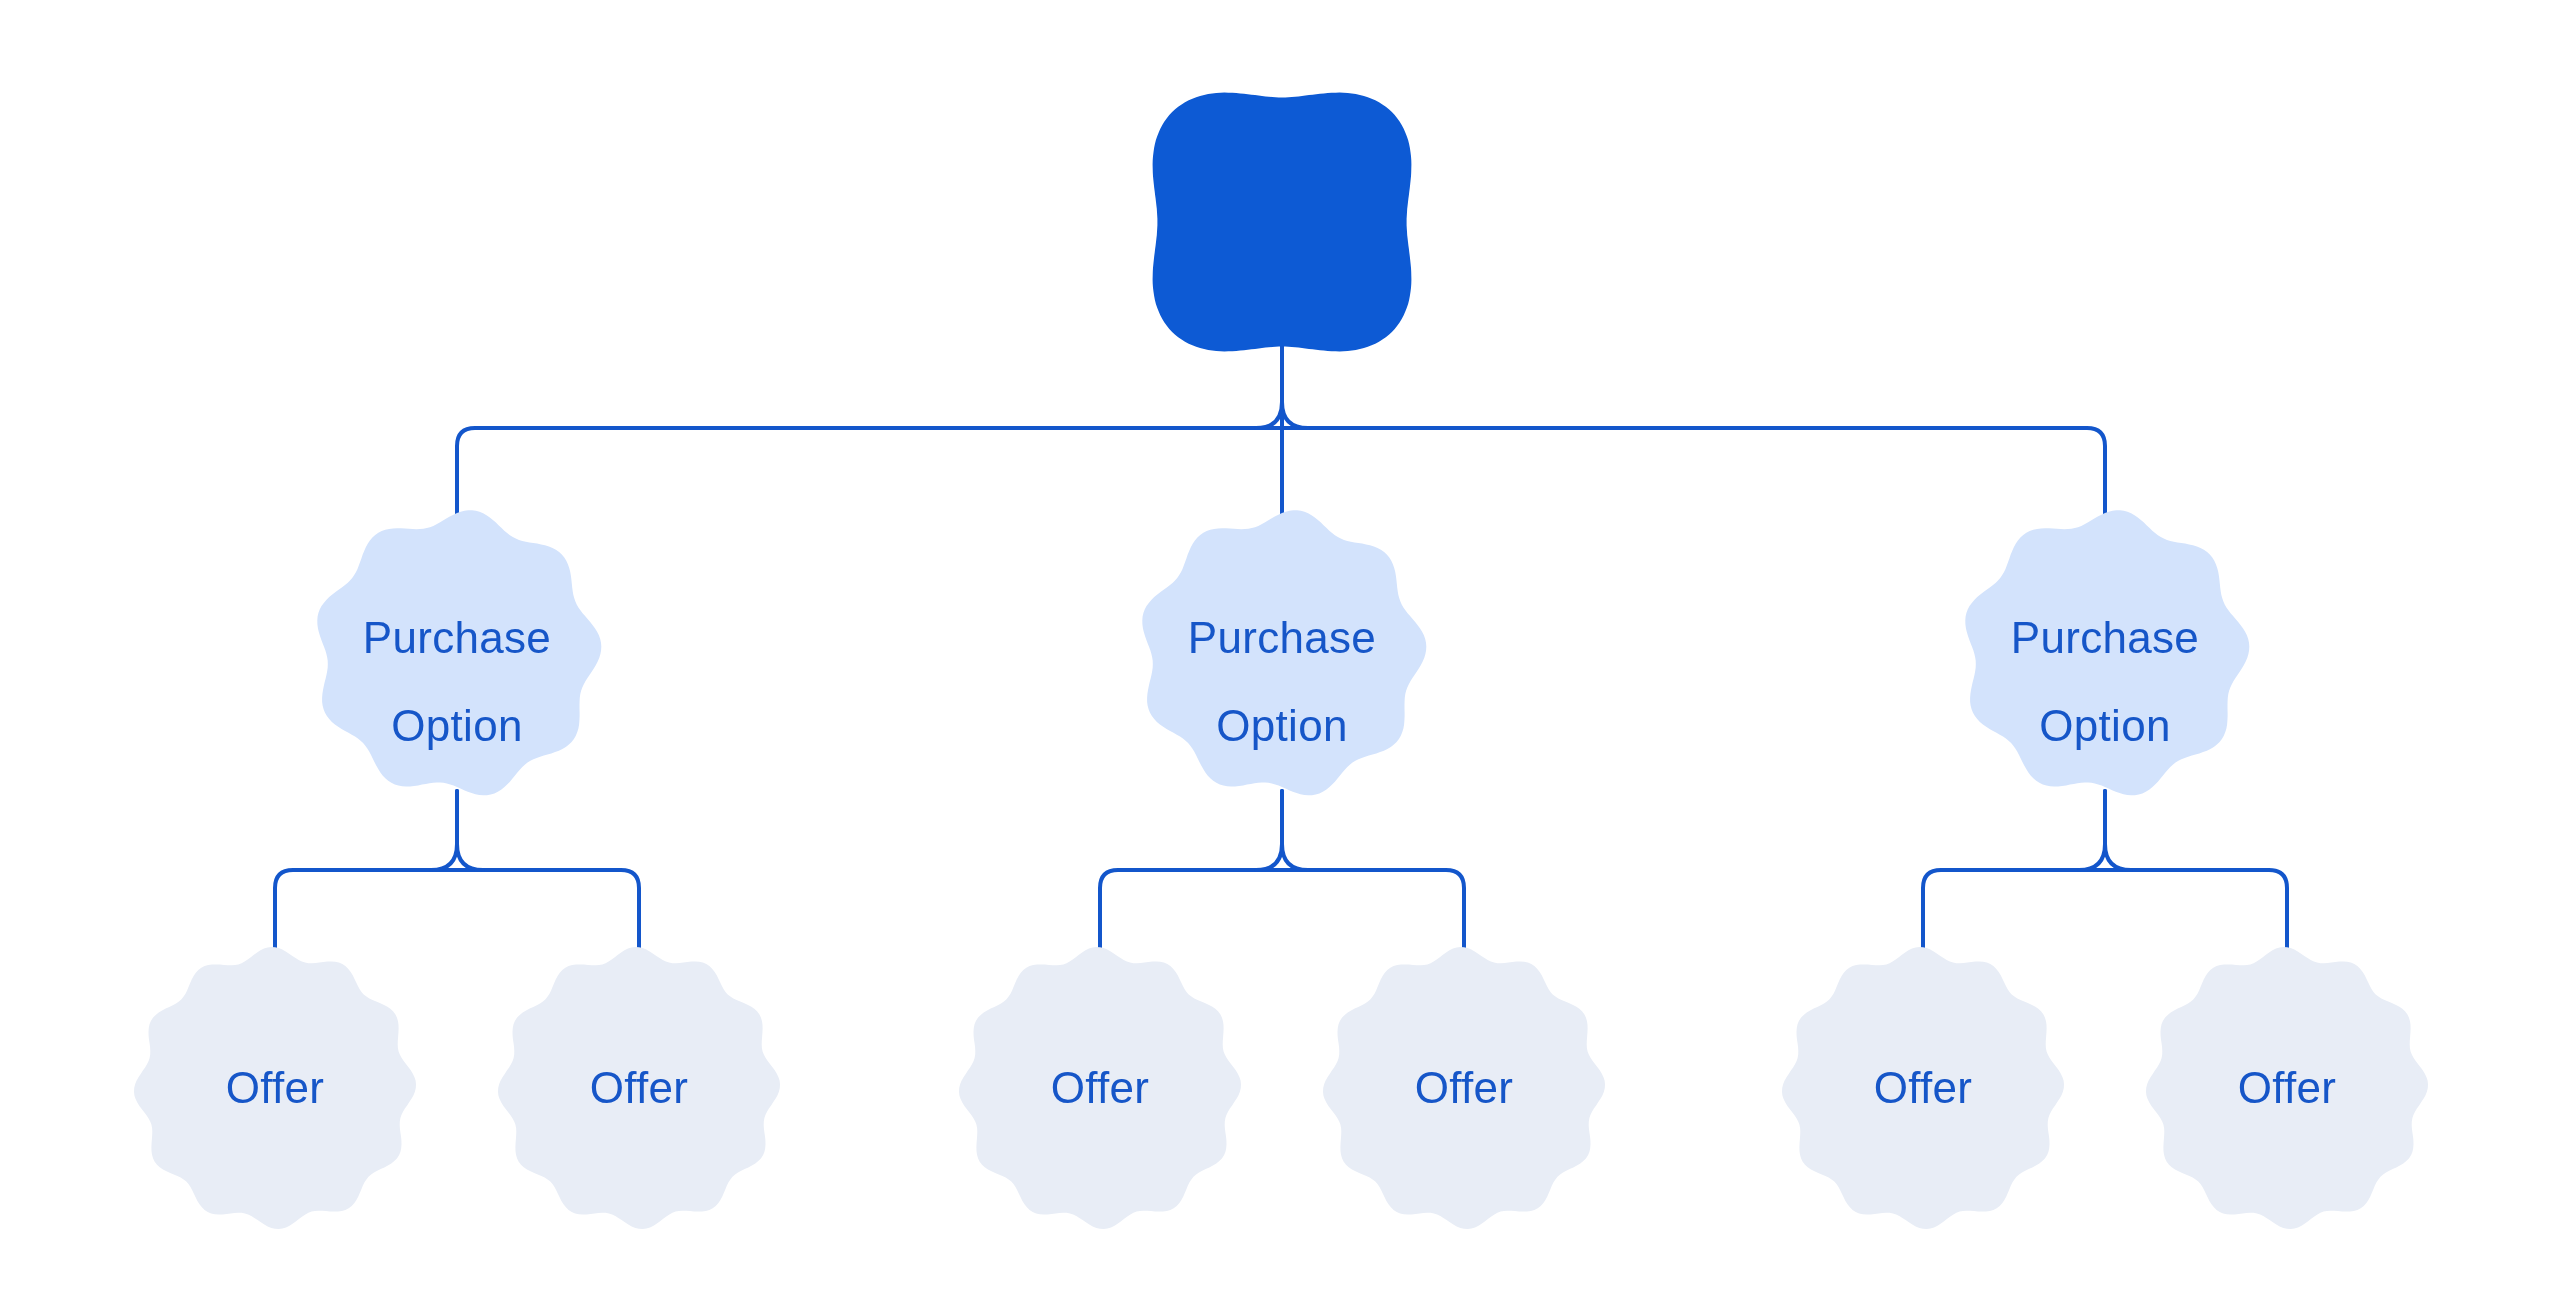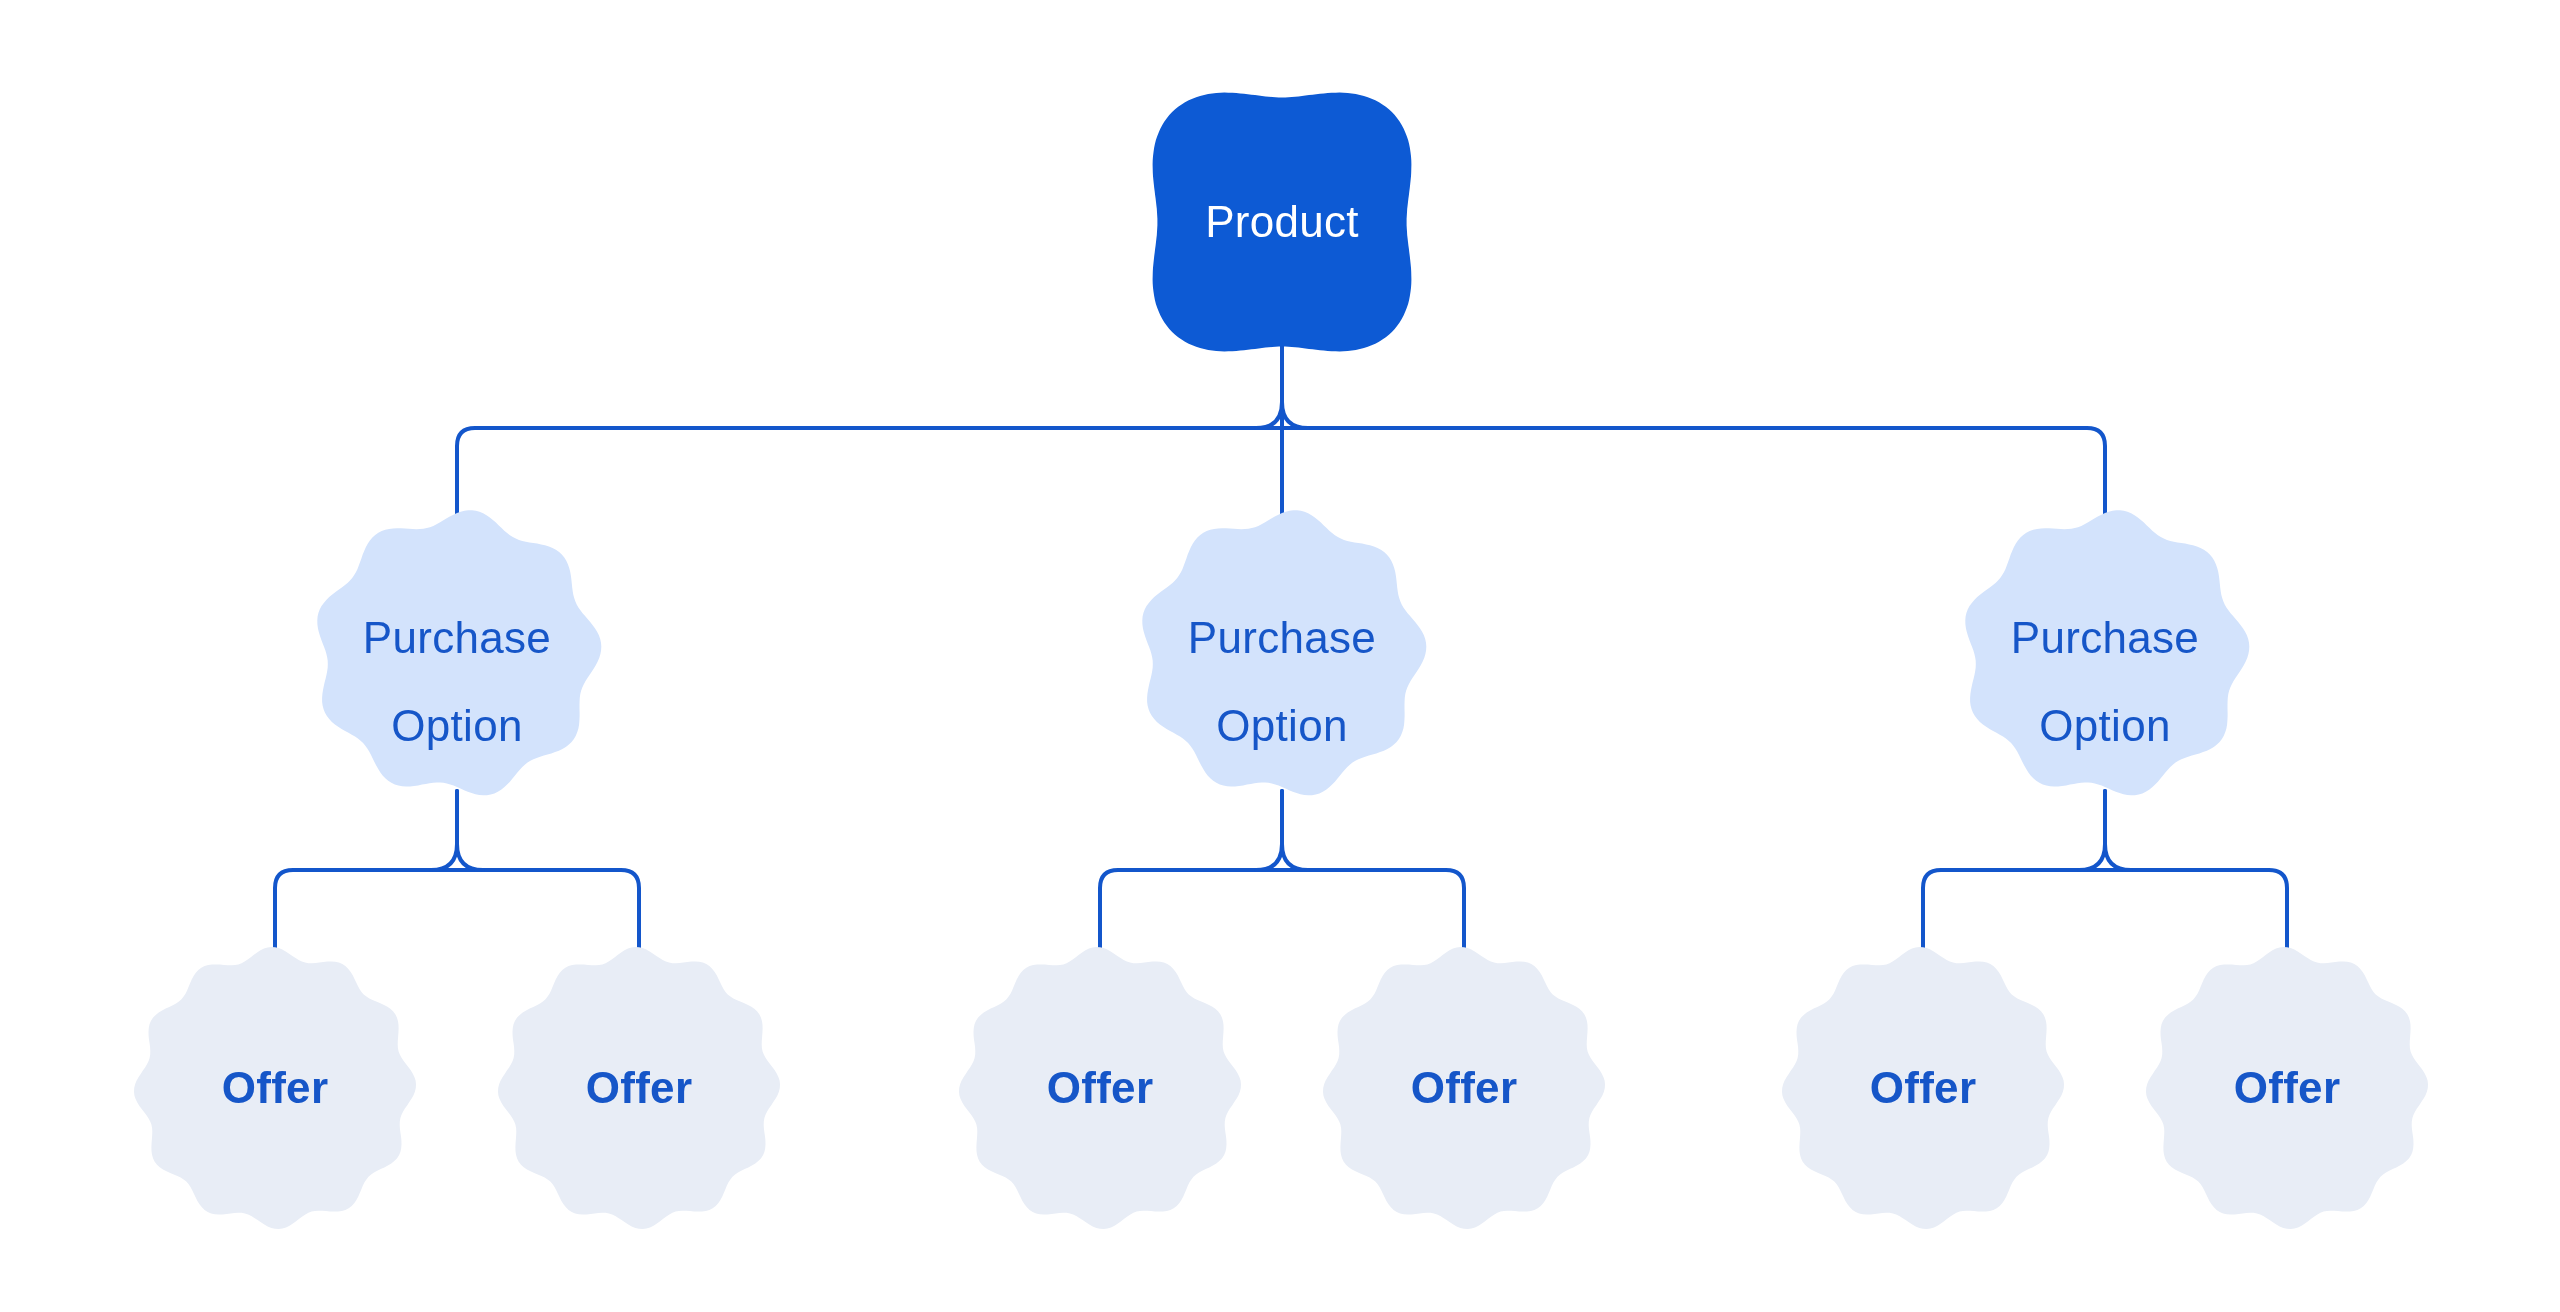--- a/index.html
+++ b/index.html
@@ -32,21 +32,20 @@
   .node-label.root-label {
     color: #ffffff;
     width: 320px;
   }
   .node-label.option-label {
     width: 240px;
     line-height: 88px;
   }
   .node-label.offer-label {
     width: 320px;
-    font-weight: bold;
   }
 </style>
 </head>
 <body>
 
 <div id="canvas" style="background: rgb(255, 255, 255);">
 
   <svg id="diagram-svg" width="2560" height="1312" viewBox="0 0 2560 1312">
       <path d="M 457 520 L 457 446 Q 457 428 475 428 L 2087 428 Q 2105 428 2105 446 L 2105 520" fill="none" stroke="#1356CB" stroke-width="4" stroke-linecap="round" stroke-linejoin="round"></path>
       <path d="M 1282 346 L 1282 402 Q 1282 428 1256 428" fill="none" stroke="#1356CB" stroke-width="4" stroke-linecap="round" stroke-linejoin="round"></path>
@@ -66,21 +65,20 @@
       <path d="M1425.4 654.0 L1424.3 657.7 L1422.7 661.4 L1420.9 664.9 L1418.8 668.4 L1416.7 671.7 L1414.5 675.0 L1412.3 678.2 L1410.4 681.3 L1408.7 684.4 L1407.3 687.6 L1406.1 690.8 L1405.3 694.1 L1404.8 697.5 L1404.6 701.0 L1404.5 704.7 L1404.5 708.6 L1404.6 712.5 L1404.6 716.5 L1404.4 720.5 L1404.1 724.5 L1403.4 728.4 L1402.3 732.1 L1400.8 735.7 L1398.9 738.9 L1396.6 741.9 L1393.9 744.6 L1390.8 746.9 L1387.4 748.9 L1383.9 750.7 L1380.1 752.1 L1376.3 753.4 L1372.5 754.5 L1368.8 755.6 L1365.1 756.7 L1361.7 757.9 L1358.4 759.2 L1355.4 760.8 L1352.5 762.6 L1349.8 764.7 L1347.3 767.1 L1344.8 769.7 L1342.4 772.6 L1340.0 775.6 L1337.5 778.6 L1334.9 781.7 L1332.1 784.6 L1329.2 787.3 L1326.1 789.7 L1322.8 791.8 L1319.4 793.4 L1315.7 794.5 L1312.0 795.2 L1308.2 795.3 L1304.3 795.0 L1300.5 794.2 L1296.6 793.1 L1292.8 791.8 L1289.1 790.2 L1285.5 788.6 L1282.0 787.1 L1278.6 785.6 L1275.2 784.4 L1271.8 783.4 L1268.5 782.8 L1265.1 782.4 L1261.7 782.4 L1258.1 782.7 L1254.5 783.2 L1250.8 783.9 L1247.0 784.6 L1243.1 785.4 L1239.1 786.0 L1235.1 786.4 L1231.1 786.5 L1227.2 786.2 L1223.4 785.5 L1219.8 784.4 L1216.4 782.8 L1213.2 780.7 L1210.3 778.2 L1207.6 775.4 L1205.2 772.2 L1203.1 768.8 L1201.1 765.3 L1199.3 761.8 L1197.6 758.2 L1195.9 754.8 L1194.2 751.6 L1192.3 748.5 L1190.3 745.7 L1188.1 743.1 L1185.6 740.8 L1182.9 738.6 L1180.0 736.6 L1176.8 734.7 L1173.5 732.8 L1170.1 730.9 L1166.6 728.9 L1163.2 726.8 L1159.9 724.5 L1156.9 721.9 L1154.2 719.1 L1151.9 716.1 L1150.0 712.8 L1148.6 709.3 L1147.6 705.6 L1147.1 701.8 L1147.1 697.8 L1147.4 693.9 L1148.0 689.9 L1148.8 686.0 L1149.7 682.1 L1150.7 678.3 L1151.5 674.7 L1152.2 671.1 L1152.7 667.6 L1152.8 664.2 L1152.7 660.8 L1152.2 657.4 L1151.4 654.0 L1150.4 650.6 L1149.1 647.0 L1147.7 643.4 L1146.3 639.7 L1145.0 636.0 L1143.8 632.1 L1142.9 628.2 L1142.4 624.3 L1142.3 620.5 L1142.6 616.6 L1143.4 612.9 L1144.7 609.4 L1146.5 606.0 L1148.8 602.9 L1151.3 599.9 L1154.2 597.1 L1157.3 594.5 L1160.5 592.1 L1163.6 589.7 L1166.8 587.5 L1169.7 585.2 L1172.5 582.9 L1175.0 580.5 L1177.2 577.9 L1179.2 575.1 L1180.9 572.2 L1182.5 569.0 L1183.8 565.6 L1185.1 562.0 L1186.4 558.4 L1187.7 554.6 L1189.2 550.9 L1190.8 547.2 L1192.7 543.7 L1194.9 540.5 L1197.4 537.5 L1200.2 535.0 L1203.3 532.8 L1206.7 531.1 L1210.3 529.8 L1214.1 528.9 L1218.0 528.4 L1222.0 528.2 L1226.0 528.3 L1230.0 528.5 L1233.9 528.8 L1237.7 529.0 L1241.4 529.2 L1245.0 529.1 L1248.4 528.7 L1251.8 528.1 L1255.0 527.2 L1258.3 525.9 L1261.5 524.3 L1264.7 522.6 L1268.0 520.6 L1271.3 518.6 L1274.8 516.6 L1278.4 514.7 L1282.0 513.1 L1285.7 511.7 L1289.5 510.8 L1293.3 510.3 L1297.1 510.3 L1300.9 510.8 L1304.5 511.8 L1308.1 513.3 L1311.5 515.2 L1314.8 517.5 L1317.9 520.0 L1320.9 522.6 L1323.8 525.4 L1326.6 528.1 L1329.3 530.7 L1332.1 533.1 L1334.9 535.2 L1337.8 537.1 L1340.8 538.6 L1344.0 539.9 L1347.3 540.9 L1350.8 541.7 L1354.5 542.4 L1358.3 543.0 L1362.2 543.6 L1366.1 544.4 L1370.0 545.3 L1373.9 546.5 L1377.5 547.9 L1380.9 549.8 L1384.1 551.9 L1386.8 554.5 L1389.3 557.4 L1391.3 560.7 L1392.9 564.2 L1394.2 567.9 L1395.2 571.8 L1395.9 575.7 L1396.4 579.7 L1396.8 583.6 L1397.2 587.5 L1397.7 591.2 L1398.3 594.7 L1399.2 598.1 L1400.3 601.3 L1401.7 604.4 L1403.4 607.4 L1405.4 610.3 L1407.6 613.2 L1410.1 616.1 L1412.6 619.0 L1415.2 622.0 L1417.7 625.2 L1420.1 628.4 L1422.1 631.8 L1423.9 635.3 L1425.2 639.0 L1426.0 642.7 L1426.3 646.4 L1426.1 650.2 L1425.4 654.0 Z" fill="#D3E3FC"></path>
       <path d="M2248.4 654.0 L2247.3 657.7 L2245.7 661.4 L2243.9 664.9 L2241.8 668.4 L2239.7 671.7 L2237.5 675.0 L2235.3 678.2 L2233.4 681.3 L2231.7 684.4 L2230.3 687.6 L2229.1 690.8 L2228.3 694.1 L2227.8 697.5 L2227.6 701.0 L2227.5 704.7 L2227.5 708.6 L2227.6 712.5 L2227.6 716.5 L2227.4 720.5 L2227.1 724.5 L2226.4 728.4 L2225.3 732.1 L2223.8 735.7 L2221.9 738.9 L2219.6 741.9 L2216.9 744.6 L2213.8 746.9 L2210.4 748.9 L2206.9 750.7 L2203.1 752.1 L2199.3 753.4 L2195.5 754.5 L2191.8 755.6 L2188.1 756.7 L2184.7 757.9 L2181.4 759.2 L2178.4 760.8 L2175.5 762.6 L2172.8 764.7 L2170.3 767.1 L2167.8 769.7 L2165.4 772.6 L2163.0 775.6 L2160.5 778.6 L2157.9 781.7 L2155.1 784.6 L2152.2 787.3 L2149.1 789.7 L2145.8 791.8 L2142.4 793.4 L2138.7 794.5 L2135.0 795.2 L2131.2 795.3 L2127.3 795.0 L2123.5 794.2 L2119.6 793.1 L2115.8 791.8 L2112.1 790.2 L2108.5 788.6 L2105.0 787.1 L2101.6 785.6 L2098.2 784.4 L2094.8 783.4 L2091.5 782.8 L2088.1 782.4 L2084.7 782.4 L2081.1 782.7 L2077.5 783.2 L2073.8 783.9 L2070.0 784.6 L2066.1 785.4 L2062.1 786.0 L2058.1 786.4 L2054.1 786.5 L2050.2 786.2 L2046.4 785.5 L2042.8 784.4 L2039.4 782.8 L2036.2 780.7 L2033.3 778.2 L2030.6 775.4 L2028.2 772.2 L2026.1 768.8 L2024.1 765.3 L2022.3 761.8 L2020.6 758.2 L2018.9 754.8 L2017.2 751.6 L2015.3 748.5 L2013.3 745.7 L2011.1 743.1 L2008.6 740.8 L2005.9 738.6 L2003.0 736.6 L1999.8 734.7 L1996.5 732.8 L1993.1 730.9 L1989.6 728.9 L1986.2 726.8 L1982.9 724.5 L1979.9 721.9 L1977.2 719.1 L1974.9 716.1 L1973.0 712.8 L1971.6 709.3 L1970.6 705.6 L1970.1 701.8 L1970.1 697.8 L1970.4 693.9 L1971.0 689.9 L1971.8 686.0 L1972.7 682.1 L1973.7 678.3 L1974.5 674.7 L1975.2 671.1 L1975.7 667.6 L1975.8 664.2 L1975.7 660.8 L1975.2 657.4 L1974.4 654.0 L1973.4 650.6 L1972.1 647.0 L1970.7 643.4 L1969.3 639.7 L1968.0 636.0 L1966.8 632.1 L1965.9 628.2 L1965.4 624.3 L1965.3 620.5 L1965.6 616.6 L1966.4 612.9 L1967.7 609.4 L1969.5 606.0 L1971.8 602.9 L1974.3 599.9 L1977.2 597.1 L1980.3 594.5 L1983.5 592.1 L1986.6 589.7 L1989.8 587.5 L1992.7 585.2 L1995.5 582.9 L1998.0 580.5 L2000.2 577.9 L2002.2 575.1 L2003.9 572.2 L2005.5 569.0 L2006.8 565.6 L2008.1 562.0 L2009.4 558.4 L2010.7 554.6 L2012.2 550.9 L2013.8 547.2 L2015.7 543.7 L2017.9 540.5 L2020.4 537.5 L2023.2 535.0 L2026.3 532.8 L2029.7 531.1 L2033.3 529.8 L2037.1 528.9 L2041.0 528.4 L2045.0 528.2 L2049.0 528.3 L2053.0 528.5 L2056.9 528.8 L2060.7 529.0 L2064.4 529.2 L2068.0 529.1 L2071.4 528.7 L2074.8 528.1 L2078.0 527.2 L2081.3 525.9 L2084.5 524.3 L2087.7 522.6 L2091.0 520.6 L2094.3 518.6 L2097.8 516.6 L2101.4 514.7 L2105.0 513.1 L2108.7 511.7 L2112.5 510.8 L2116.3 510.3 L2120.1 510.3 L2123.9 510.8 L2127.5 511.8 L2131.1 513.3 L2134.5 515.2 L2137.8 517.5 L2140.9 520.0 L2143.9 522.6 L2146.8 525.4 L2149.6 528.1 L2152.3 530.7 L2155.1 533.1 L2157.9 535.2 L2160.8 537.1 L2163.8 538.6 L2167.0 539.9 L2170.3 540.9 L2173.8 541.7 L2177.5 542.4 L2181.3 543.0 L2185.2 543.6 L2189.1 544.4 L2193.0 545.3 L2196.9 546.5 L2200.5 547.9 L2203.9 549.8 L2207.1 551.9 L2209.8 554.5 L2212.3 557.4 L2214.3 560.7 L2215.9 564.2 L2217.2 567.9 L2218.2 571.8 L2218.9 575.7 L2219.4 579.7 L2219.8 583.6 L2220.2 587.5 L2220.7 591.2 L2221.3 594.7 L2222.2 598.1 L2223.3 601.3 L2224.7 604.4 L2226.4 607.4 L2228.4 610.3 L2230.6 613.2 L2233.1 616.1 L2235.6 619.0 L2238.2 622.0 L2240.7 625.2 L2243.1 628.4 L2245.1 631.8 L2246.9 635.3 L2248.2 639.0 L2249.0 642.7 L2249.3 646.4 L2249.1 650.2 L2248.4 654.0 Z" fill="#D3E3FC"></path>
       <path d="M415.8 1088.0 L414.9 1091.7 L413.5 1095.3 L411.5 1098.7 L409.3 1102.1 L407.1 1105.4 L404.9 1108.6 L403.0 1111.7 L401.4 1114.9 L400.4 1118.1 L399.8 1121.4 L399.7 1124.9 L399.9 1128.6 L400.4 1132.4 L401.0 1136.3 L401.4 1140.3 L401.5 1144.3 L401.2 1148.2 L400.4 1151.9 L399.0 1155.3 L396.9 1158.4 L394.3 1161.1 L391.3 1163.5 L387.9 1165.6 L384.3 1167.4 L380.7 1169.1 L377.2 1170.8 L374.0 1172.5 L371.1 1174.5 L368.5 1176.7 L366.4 1179.4 L364.5 1182.3 L362.9 1185.6 L361.4 1189.2 L359.9 1192.8 L358.3 1196.5 L356.4 1200.0 L354.2 1203.3 L351.7 1206.0 L348.7 1208.3 L345.4 1209.9 L341.8 1211.0 L337.9 1211.5 L334.0 1211.6 L329.9 1211.4 L326.0 1211.1 L322.1 1210.8 L318.4 1210.7 L314.9 1210.9 L311.6 1211.6 L308.4 1212.8 L305.4 1214.4 L302.3 1216.5 L299.2 1218.8 L296.1 1221.3 L292.9 1223.6 L289.5 1225.7 L286.0 1227.4 L282.4 1228.6 L278.7 1229.0 L275.0 1228.8 L271.3 1227.9 L267.7 1226.5 L264.3 1224.5 L260.9 1222.3 L257.6 1220.1 L254.4 1217.9 L251.3 1216.0 L248.1 1214.4 L244.9 1213.4 L241.6 1212.8 L238.1 1212.7 L234.4 1212.9 L230.6 1213.4 L226.7 1214.0 L222.7 1214.4 L218.7 1214.5 L214.8 1214.2 L211.1 1213.4 L207.7 1212.0 L204.6 1209.9 L201.9 1207.3 L199.5 1204.3 L197.4 1200.9 L195.6 1197.3 L193.9 1193.7 L192.2 1190.2 L190.5 1187.0 L188.5 1184.1 L186.3 1181.5 L183.6 1179.4 L180.7 1177.5 L177.4 1175.9 L173.8 1174.4 L170.2 1172.9 L166.5 1171.3 L163.0 1169.4 L159.7 1167.2 L157.0 1164.7 L154.7 1161.7 L153.1 1158.4 L152.0 1154.8 L151.5 1150.9 L151.4 1147.0 L151.6 1142.9 L151.9 1139.0 L152.2 1135.1 L152.3 1131.4 L152.1 1127.9 L151.4 1124.6 L150.2 1121.4 L148.6 1118.4 L146.5 1115.3 L144.2 1112.2 L141.7 1109.1 L139.4 1105.9 L137.3 1102.5 L135.6 1099.0 L134.4 1095.4 L134.0 1091.7 L134.2 1088.0 L135.1 1084.3 L136.5 1080.7 L138.5 1077.3 L140.7 1073.9 L142.9 1070.6 L145.1 1067.4 L147.0 1064.3 L148.6 1061.1 L149.6 1057.9 L150.2 1054.6 L150.3 1051.1 L150.1 1047.4 L149.6 1043.6 L149.0 1039.7 L148.6 1035.7 L148.5 1031.7 L148.8 1027.8 L149.6 1024.1 L151.0 1020.7 L153.1 1017.6 L155.7 1014.9 L158.7 1012.5 L162.1 1010.4 L165.7 1008.6 L169.3 1006.9 L172.8 1005.2 L176.0 1003.5 L178.9 1001.5 L181.5 999.3 L183.6 996.6 L185.5 993.7 L187.1 990.4 L188.6 986.8 L190.1 983.2 L191.7 979.5 L193.6 976.0 L195.8 972.7 L198.3 970.0 L201.3 967.7 L204.6 966.1 L208.2 965.0 L212.1 964.5 L216.0 964.4 L220.1 964.6 L224.0 964.9 L227.9 965.2 L231.6 965.3 L235.1 965.1 L238.4 964.4 L241.6 963.2 L244.6 961.6 L247.7 959.5 L250.8 957.2 L253.9 954.7 L257.1 952.4 L260.5 950.3 L264.0 948.6 L267.6 947.4 L271.3 947.0 L275.0 947.2 L278.7 948.1 L282.3 949.5 L285.7 951.5 L289.1 953.7 L292.4 955.9 L295.6 958.1 L298.7 960.0 L301.9 961.6 L305.1 962.6 L308.4 963.2 L311.9 963.3 L315.6 963.1 L319.4 962.6 L323.3 962.0 L327.3 961.6 L331.3 961.5 L335.2 961.8 L338.9 962.6 L342.3 964.0 L345.4 966.1 L348.1 968.7 L350.5 971.7 L352.6 975.1 L354.4 978.7 L356.1 982.3 L357.8 985.8 L359.5 989.0 L361.5 991.9 L363.7 994.5 L366.4 996.6 L369.3 998.5 L372.6 1000.1 L376.2 1001.6 L379.8 1003.1 L383.5 1004.7 L387.0 1006.6 L390.3 1008.8 L393.0 1011.3 L395.3 1014.3 L396.9 1017.6 L398.0 1021.2 L398.5 1025.1 L398.6 1029.0 L398.4 1033.1 L398.1 1037.0 L397.8 1040.9 L397.7 1044.6 L397.9 1048.1 L398.6 1051.4 L399.8 1054.6 L401.4 1057.6 L403.5 1060.7 L405.8 1063.8 L408.3 1066.9 L410.6 1070.1 L412.7 1073.5 L414.4 1077.0 L415.6 1080.6 L416.0 1084.3 L415.8 1088.0 Z" fill="#E8EDF6"></path>
       <path d="M779.8 1088.0 L778.9 1091.7 L777.5 1095.3 L775.5 1098.7 L773.3 1102.1 L771.1 1105.4 L768.9 1108.6 L767.0 1111.7 L765.4 1114.9 L764.4 1118.1 L763.8 1121.4 L763.7 1124.9 L763.9 1128.6 L764.4 1132.4 L765.0 1136.3 L765.4 1140.3 L765.5 1144.3 L765.2 1148.2 L764.4 1151.9 L763.0 1155.3 L760.9 1158.4 L758.3 1161.1 L755.3 1163.5 L751.9 1165.6 L748.3 1167.4 L744.7 1169.1 L741.2 1170.8 L738.0 1172.5 L735.1 1174.5 L732.5 1176.7 L730.4 1179.4 L728.5 1182.3 L726.9 1185.6 L725.4 1189.2 L723.9 1192.8 L722.3 1196.5 L720.4 1200.0 L718.2 1203.3 L715.7 1206.0 L712.7 1208.3 L709.4 1209.9 L705.8 1211.0 L701.9 1211.5 L698.0 1211.6 L693.9 1211.4 L690.0 1211.1 L686.1 1210.8 L682.4 1210.7 L678.9 1210.9 L675.6 1211.6 L672.4 1212.8 L669.4 1214.4 L666.3 1216.5 L663.2 1218.8 L660.1 1221.3 L656.9 1223.6 L653.5 1225.7 L650.0 1227.4 L646.4 1228.6 L642.7 1229.0 L639.0 1228.8 L635.3 1227.9 L631.7 1226.5 L628.3 1224.5 L624.9 1222.3 L621.6 1220.1 L618.4 1217.9 L615.3 1216.0 L612.1 1214.4 L608.9 1213.4 L605.6 1212.8 L602.1 1212.7 L598.4 1212.9 L594.6 1213.4 L590.7 1214.0 L586.7 1214.4 L582.7 1214.5 L578.8 1214.2 L575.1 1213.4 L571.7 1212.0 L568.6 1209.9 L565.9 1207.3 L563.5 1204.3 L561.4 1200.9 L559.6 1197.3 L557.9 1193.7 L556.2 1190.2 L554.5 1187.0 L552.5 1184.1 L550.3 1181.5 L547.6 1179.4 L544.7 1177.5 L541.4 1175.9 L537.8 1174.4 L534.2 1172.9 L530.5 1171.3 L527.0 1169.4 L523.7 1167.2 L521.0 1164.7 L518.7 1161.7 L517.1 1158.4 L516.0 1154.8 L515.5 1150.9 L515.4 1147.0 L515.6 1142.9 L515.9 1139.0 L516.2 1135.1 L516.3 1131.4 L516.1 1127.9 L515.4 1124.6 L514.2 1121.4 L512.6 1118.4 L510.5 1115.3 L508.2 1112.2 L505.7 1109.1 L503.4 1105.9 L501.3 1102.5 L499.6 1099.0 L498.4 1095.4 L498.0 1091.7 L498.2 1088.0 L499.1 1084.3 L500.5 1080.7 L502.5 1077.3 L504.7 1073.9 L506.9 1070.6 L509.1 1067.4 L511.0 1064.3 L512.6 1061.1 L513.6 1057.9 L514.2 1054.6 L514.3 1051.1 L514.1 1047.4 L513.6 1043.6 L513.0 1039.7 L512.6 1035.7 L512.5 1031.7 L512.8 1027.8 L513.6 1024.1 L515.0 1020.7 L517.1 1017.6 L519.7 1014.9 L522.7 1012.5 L526.1 1010.4 L529.7 1008.6 L533.3 1006.9 L536.8 1005.2 L540.0 1003.5 L542.9 1001.5 L545.5 999.3 L547.6 996.6 L549.5 993.7 L551.1 990.4 L552.6 986.8 L554.1 983.2 L555.7 979.5 L557.6 976.0 L559.8 972.7 L562.3 970.0 L565.3 967.7 L568.6 966.1 L572.2 965.0 L576.1 964.5 L580.0 964.4 L584.1 964.6 L588.0 964.9 L591.9 965.2 L595.6 965.3 L599.1 965.1 L602.4 964.4 L605.6 963.2 L608.6 961.6 L611.7 959.5 L614.8 957.2 L617.9 954.7 L621.1 952.4 L624.5 950.3 L628.0 948.6 L631.6 947.4 L635.3 947.0 L639.0 947.2 L642.7 948.1 L646.3 949.5 L649.7 951.5 L653.1 953.7 L656.4 955.9 L659.6 958.1 L662.7 960.0 L665.9 961.6 L669.1 962.6 L672.4 963.2 L675.9 963.3 L679.6 963.1 L683.4 962.6 L687.3 962.0 L691.3 961.6 L695.3 961.5 L699.2 961.8 L702.9 962.6 L706.3 964.0 L709.4 966.1 L712.1 968.7 L714.5 971.7 L716.6 975.1 L718.4 978.7 L720.1 982.3 L721.8 985.8 L723.5 989.0 L725.5 991.9 L727.7 994.5 L730.4 996.6 L733.3 998.5 L736.6 1000.1 L740.2 1001.6 L743.8 1003.1 L747.5 1004.7 L751.0 1006.6 L754.3 1008.8 L757.0 1011.3 L759.3 1014.3 L760.9 1017.6 L762.0 1021.2 L762.5 1025.1 L762.6 1029.0 L762.4 1033.1 L762.1 1037.0 L761.8 1040.9 L761.7 1044.6 L761.9 1048.1 L762.6 1051.4 L763.8 1054.6 L765.4 1057.6 L767.5 1060.7 L769.8 1063.8 L772.3 1066.9 L774.6 1070.1 L776.7 1073.5 L778.4 1077.0 L779.6 1080.6 L780.0 1084.3 L779.8 1088.0 Z" fill="#E8EDF6"></path>
       <path d="M1240.8 1088.0 L1239.9 1091.7 L1238.5 1095.3 L1236.5 1098.7 L1234.3 1102.1 L1232.1 1105.4 L1229.9 1108.6 L1228.0 1111.7 L1226.4 1114.9 L1225.4 1118.1 L1224.8 1121.4 L1224.7 1124.9 L1224.9 1128.6 L1225.4 1132.4 L1226.0 1136.3 L1226.4 1140.3 L1226.5 1144.3 L1226.2 1148.2 L1225.4 1151.9 L1224.0 1155.3 L1221.9 1158.4 L1219.3 1161.1 L1216.3 1163.5 L1212.9 1165.6 L1209.3 1167.4 L1205.7 1169.1 L1202.2 1170.8 L1199.0 1172.5 L1196.1 1174.5 L1193.5 1176.7 L1191.4 1179.4 L1189.5 1182.3 L1187.9 1185.6 L1186.4 1189.2 L1184.9 1192.8 L1183.3 1196.5 L1181.4 1200.0 L1179.2 1203.3 L1176.7 1206.0 L1173.7 1208.3 L1170.4 1209.9 L1166.8 1211.0 L1162.9 1211.5 L1159.0 1211.6 L1154.9 1211.4 L1151.0 1211.1 L1147.1 1210.8 L1143.4 1210.7 L1139.9 1210.9 L1136.6 1211.6 L1133.4 1212.8 L1130.4 1214.4 L1127.3 1216.5 L1124.2 1218.8 L1121.1 1221.3 L1117.9 1223.6 L1114.5 1225.7 L1111.0 1227.4 L1107.4 1228.6 L1103.7 1229.0 L1100.0 1228.8 L1096.3 1227.9 L1092.7 1226.5 L1089.3 1224.5 L1085.9 1222.3 L1082.6 1220.1 L1079.4 1217.9 L1076.3 1216.0 L1073.1 1214.4 L1069.9 1213.4 L1066.6 1212.8 L1063.1 1212.7 L1059.4 1212.9 L1055.6 1213.4 L1051.7 1214.0 L1047.7 1214.4 L1043.7 1214.5 L1039.8 1214.2 L1036.1 1213.4 L1032.7 1212.0 L1029.6 1209.9 L1026.9 1207.3 L1024.5 1204.3 L1022.4 1200.9 L1020.6 1197.3 L1018.9 1193.7 L1017.2 1190.2 L1015.5 1187.0 L1013.5 1184.1 L1011.3 1181.5 L1008.6 1179.4 L1005.7 1177.5 L1002.4 1175.9 L998.8 1174.4 L995.2 1172.9 L991.5 1171.3 L988.0 1169.4 L984.7 1167.2 L982.0 1164.7 L979.7 1161.7 L978.1 1158.4 L977.0 1154.8 L976.5 1150.9 L976.4 1147.0 L976.6 1142.9 L976.9 1139.0 L977.2 1135.1 L977.3 1131.4 L977.1 1127.9 L976.4 1124.6 L975.2 1121.4 L973.6 1118.4 L971.5 1115.3 L969.2 1112.2 L966.7 1109.1 L964.4 1105.9 L962.3 1102.5 L960.6 1099.0 L959.4 1095.4 L959.0 1091.7 L959.2 1088.0 L960.1 1084.3 L961.5 1080.7 L963.5 1077.3 L965.7 1073.9 L967.9 1070.6 L970.1 1067.4 L972.0 1064.3 L973.6 1061.1 L974.6 1057.9 L975.2 1054.6 L975.3 1051.1 L975.1 1047.4 L974.6 1043.6 L974.0 1039.7 L973.6 1035.7 L973.5 1031.7 L973.8 1027.8 L974.6 1024.1 L976.0 1020.7 L978.1 1017.6 L980.7 1014.9 L983.7 1012.5 L987.1 1010.4 L990.7 1008.6 L994.3 1006.9 L997.8 1005.2 L1001.0 1003.5 L1003.9 1001.5 L1006.5 999.3 L1008.6 996.6 L1010.5 993.7 L1012.1 990.4 L1013.6 986.8 L1015.1 983.2 L1016.7 979.5 L1018.6 976.0 L1020.8 972.7 L1023.3 970.0 L1026.3 967.7 L1029.6 966.1 L1033.2 965.0 L1037.1 964.5 L1041.0 964.4 L1045.1 964.6 L1049.0 964.9 L1052.9 965.2 L1056.6 965.3 L1060.1 965.1 L1063.4 964.4 L1066.6 963.2 L1069.6 961.6 L1072.7 959.5 L1075.8 957.2 L1078.9 954.7 L1082.1 952.4 L1085.5 950.3 L1089.0 948.6 L1092.6 947.4 L1096.3 947.0 L1100.0 947.2 L1103.7 948.1 L1107.3 949.5 L1110.7 951.5 L1114.1 953.7 L1117.4 955.9 L1120.6 958.1 L1123.7 960.0 L1126.9 961.6 L1130.1 962.6 L1133.4 963.2 L1136.9 963.3 L1140.6 963.1 L1144.4 962.6 L1148.3 962.0 L1152.3 961.6 L1156.3 961.5 L1160.2 961.8 L1163.9 962.6 L1167.3 964.0 L1170.4 966.1 L1173.1 968.7 L1175.5 971.7 L1177.6 975.1 L1179.4 978.7 L1181.1 982.3 L1182.8 985.8 L1184.5 989.0 L1186.5 991.9 L1188.7 994.5 L1191.4 996.6 L1194.3 998.5 L1197.6 1000.1 L1201.2 1001.6 L1204.8 1003.1 L1208.5 1004.7 L1212.0 1006.6 L1215.3 1008.8 L1218.0 1011.3 L1220.3 1014.3 L1221.9 1017.6 L1223.0 1021.2 L1223.5 1025.1 L1223.6 1029.0 L1223.4 1033.1 L1223.1 1037.0 L1222.8 1040.9 L1222.7 1044.6 L1222.9 1048.1 L1223.6 1051.4 L1224.8 1054.6 L1226.4 1057.6 L1228.5 1060.7 L1230.8 1063.8 L1233.3 1066.9 L1235.6 1070.1 L1237.7 1073.5 L1239.4 1077.0 L1240.6 1080.6 L1241.0 1084.3 L1240.8 1088.0 Z" fill="#E8EDF6"></path>
       <path d="M1604.8 1088.0 L1603.9 1091.7 L1602.5 1095.3 L1600.5 1098.7 L1598.3 1102.1 L1596.1 1105.4 L1593.9 1108.6 L1592.0 1111.7 L1590.4 1114.9 L1589.4 1118.1 L1588.8 1121.4 L1588.7 1124.9 L1588.9 1128.6 L1589.4 1132.4 L1590.0 1136.3 L1590.4 1140.3 L1590.5 1144.3 L1590.2 1148.2 L1589.4 1151.9 L1588.0 1155.3 L1585.9 1158.4 L1583.3 1161.1 L1580.3 1163.5 L1576.9 1165.6 L1573.3 1167.4 L1569.7 1169.1 L1566.2 1170.8 L1563.0 1172.5 L1560.1 1174.5 L1557.5 1176.7 L1555.4 1179.4 L1553.5 1182.3 L1551.9 1185.6 L1550.4 1189.2 L1548.9 1192.8 L1547.3 1196.5 L1545.4 1200.0 L1543.2 1203.3 L1540.7 1206.0 L1537.7 1208.3 L1534.4 1209.9 L1530.8 1211.0 L1526.9 1211.5 L1523.0 1211.6 L1518.9 1211.4 L1515.0 1211.1 L1511.1 1210.8 L1507.4 1210.7 L1503.9 1210.9 L1500.6 1211.6 L1497.4 1212.8 L1494.4 1214.4 L1491.3 1216.5 L1488.2 1218.8 L1485.1 1221.3 L1481.9 1223.6 L1478.5 1225.7 L1475.0 1227.4 L1471.4 1228.6 L1467.7 1229.0 L1464.0 1228.8 L1460.3 1227.9 L1456.7 1226.5 L1453.3 1224.5 L1449.9 1222.3 L1446.6 1220.1 L1443.4 1217.9 L1440.3 1216.0 L1437.1 1214.4 L1433.9 1213.4 L1430.6 1212.8 L1427.1 1212.7 L1423.4 1212.9 L1419.6 1213.4 L1415.7 1214.0 L1411.7 1214.4 L1407.7 1214.5 L1403.8 1214.2 L1400.1 1213.4 L1396.7 1212.0 L1393.6 1209.9 L1390.9 1207.3 L1388.5 1204.3 L1386.4 1200.9 L1384.6 1197.3 L1382.9 1193.7 L1381.2 1190.2 L1379.5 1187.0 L1377.5 1184.1 L1375.3 1181.5 L1372.6 1179.4 L1369.7 1177.5 L1366.4 1175.9 L1362.8 1174.4 L1359.2 1172.9 L1355.5 1171.3 L1352.0 1169.4 L1348.7 1167.2 L1346.0 1164.7 L1343.7 1161.7 L1342.1 1158.4 L1341.0 1154.8 L1340.5 1150.9 L1340.4 1147.0 L1340.6 1142.9 L1340.9 1139.0 L1341.2 1135.1 L1341.3 1131.4 L1341.1 1127.9 L1340.4 1124.6 L1339.2 1121.4 L1337.6 1118.4 L1335.5 1115.3 L1333.2 1112.2 L1330.7 1109.1 L1328.4 1105.9 L1326.3 1102.5 L1324.6 1099.0 L1323.4 1095.4 L1323.0 1091.7 L1323.2 1088.0 L1324.1 1084.3 L1325.5 1080.7 L1327.5 1077.3 L1329.7 1073.9 L1331.9 1070.6 L1334.1 1067.4 L1336.0 1064.3 L1337.6 1061.1 L1338.6 1057.9 L1339.2 1054.6 L1339.3 1051.1 L1339.1 1047.4 L1338.6 1043.6 L1338.0 1039.7 L1337.6 1035.7 L1337.5 1031.7 L1337.8 1027.8 L1338.6 1024.1 L1340.0 1020.7 L1342.1 1017.6 L1344.7 1014.9 L1347.7 1012.5 L1351.1 1010.4 L1354.7 1008.6 L1358.3 1006.9 L1361.8 1005.2 L1365.0 1003.5 L1367.9 1001.5 L1370.5 999.3 L1372.6 996.6 L1374.5 993.7 L1376.1 990.4 L1377.6 986.8 L1379.1 983.2 L1380.7 979.5 L1382.6 976.0 L1384.8 972.7 L1387.3 970.0 L1390.3 967.7 L1393.6 966.1 L1397.2 965.0 L1401.1 964.5 L1405.0 964.4 L1409.1 964.6 L1413.0 964.9 L1416.9 965.2 L1420.6 965.3 L1424.1 965.1 L1427.4 964.4 L1430.6 963.2 L1433.6 961.6 L1436.7 959.5 L1439.8 957.2 L1442.9 954.7 L1446.1 952.4 L1449.5 950.3 L1453.0 948.6 L1456.6 947.4 L1460.3 947.0 L1464.0 947.2 L1467.7 948.1 L1471.3 949.5 L1474.7 951.5 L1478.1 953.7 L1481.4 955.9 L1484.6 958.1 L1487.7 960.0 L1490.9 961.6 L1494.1 962.6 L1497.4 963.2 L1500.9 963.3 L1504.6 963.1 L1508.4 962.6 L1512.3 962.0 L1516.3 961.6 L1520.3 961.5 L1524.2 961.8 L1527.9 962.6 L1531.3 964.0 L1534.4 966.1 L1537.1 968.7 L1539.5 971.7 L1541.6 975.1 L1543.4 978.7 L1545.1 982.3 L1546.8 985.8 L1548.5 989.0 L1550.5 991.9 L1552.7 994.5 L1555.4 996.6 L1558.3 998.5 L1561.6 1000.1 L1565.2 1001.6 L1568.8 1003.1 L1572.5 1004.7 L1576.0 1006.6 L1579.3 1008.8 L1582.0 1011.3 L1584.3 1014.3 L1585.9 1017.6 L1587.0 1021.2 L1587.5 1025.1 L1587.6 1029.0 L1587.4 1033.1 L1587.1 1037.0 L1586.8 1040.9 L1586.7 1044.6 L1586.9 1048.1 L1587.6 1051.4 L1588.8 1054.6 L1590.4 1057.6 L1592.5 1060.7 L1594.8 1063.8 L1597.3 1066.9 L1599.6 1070.1 L1601.7 1073.5 L1603.4 1077.0 L1604.6 1080.6 L1605.0 1084.3 L1604.8 1088.0 Z" fill="#E8EDF6"></path>
       <path d="M2063.8 1088.0 L2062.9 1091.7 L2061.5 1095.3 L2059.5 1098.7 L2057.3 1102.1 L2055.1 1105.4 L2052.9 1108.6 L2051.0 1111.7 L2049.4 1114.9 L2048.4 1118.1 L2047.8 1121.4 L2047.7 1124.9 L2047.9 1128.6 L2048.4 1132.4 L2049.0 1136.3 L2049.4 1140.3 L2049.5 1144.3 L2049.2 1148.2 L2048.4 1151.9 L2047.0 1155.3 L2044.9 1158.4 L2042.3 1161.1 L2039.3 1163.5 L2035.9 1165.6 L2032.3 1167.4 L2028.7 1169.1 L2025.2 1170.8 L2022.0 1172.5 L2019.1 1174.5 L2016.5 1176.7 L2014.4 1179.4 L2012.5 1182.3 L2010.9 1185.6 L2009.4 1189.2 L2007.9 1192.8 L2006.3 1196.5 L2004.4 1200.0 L2002.2 1203.3 L1999.7 1206.0 L1996.7 1208.3 L1993.4 1209.9 L1989.8 1211.0 L1985.9 1211.5 L1982.0 1211.6 L1977.9 1211.4 L1974.0 1211.1 L1970.1 1210.8 L1966.4 1210.7 L1962.9 1210.9 L1959.6 1211.6 L1956.4 1212.8 L1953.4 1214.4 L1950.3 1216.5 L1947.2 1218.8 L1944.1 1221.3 L1940.9 1223.6 L1937.5 1225.7 L1934.0 1227.4 L1930.4 1228.6 L1926.7 1229.0 L1923.0 1228.8 L1919.3 1227.9 L1915.7 1226.5 L1912.3 1224.5 L1908.9 1222.3 L1905.6 1220.1 L1902.4 1217.9 L1899.3 1216.0 L1896.1 1214.4 L1892.9 1213.4 L1889.6 1212.8 L1886.1 1212.7 L1882.4 1212.9 L1878.6 1213.4 L1874.7 1214.0 L1870.7 1214.4 L1866.7 1214.5 L1862.8 1214.2 L1859.1 1213.4 L1855.7 1212.0 L1852.6 1209.9 L1849.9 1207.3 L1847.5 1204.3 L1845.4 1200.9 L1843.6 1197.3 L1841.9 1193.7 L1840.2 1190.2 L1838.5 1187.0 L1836.5 1184.1 L1834.3 1181.5 L1831.6 1179.4 L1828.7 1177.5 L1825.4 1175.9 L1821.8 1174.4 L1818.2 1172.9 L1814.5 1171.3 L1811.0 1169.4 L1807.7 1167.2 L1805.0 1164.7 L1802.7 1161.7 L1801.1 1158.4 L1800.0 1154.8 L1799.5 1150.9 L1799.4 1147.0 L1799.6 1142.9 L1799.9 1139.0 L1800.2 1135.1 L1800.3 1131.4 L1800.1 1127.9 L1799.4 1124.6 L1798.2 1121.4 L1796.6 1118.4 L1794.5 1115.3 L1792.2 1112.2 L1789.7 1109.1 L1787.4 1105.9 L1785.3 1102.5 L1783.6 1099.0 L1782.4 1095.4 L1782.0 1091.7 L1782.2 1088.0 L1783.1 1084.3 L1784.5 1080.7 L1786.5 1077.3 L1788.7 1073.9 L1790.9 1070.6 L1793.1 1067.4 L1795.0 1064.3 L1796.6 1061.1 L1797.6 1057.9 L1798.2 1054.6 L1798.3 1051.1 L1798.1 1047.4 L1797.6 1043.6 L1797.0 1039.7 L1796.6 1035.7 L1796.5 1031.7 L1796.8 1027.8 L1797.6 1024.1 L1799.0 1020.7 L1801.1 1017.6 L1803.7 1014.9 L1806.7 1012.5 L1810.1 1010.4 L1813.7 1008.6 L1817.3 1006.9 L1820.8 1005.2 L1824.0 1003.5 L1826.9 1001.5 L1829.5 999.3 L1831.6 996.6 L1833.5 993.7 L1835.1 990.4 L1836.6 986.8 L1838.1 983.2 L1839.7 979.5 L1841.6 976.0 L1843.8 972.7 L1846.3 970.0 L1849.3 967.7 L1852.6 966.1 L1856.2 965.0 L1860.1 964.5 L1864.0 964.4 L1868.1 964.6 L1872.0 964.9 L1875.9 965.2 L1879.6 965.3 L1883.1 965.1 L1886.4 964.4 L1889.6 963.2 L1892.6 961.6 L1895.7 959.5 L1898.8 957.2 L1901.9 954.7 L1905.1 952.4 L1908.5 950.3 L1912.0 948.6 L1915.6 947.4 L1919.3 947.0 L1923.0 947.2 L1926.7 948.1 L1930.3 949.5 L1933.7 951.5 L1937.1 953.7 L1940.4 955.9 L1943.6 958.1 L1946.7 960.0 L1949.9 961.6 L1953.1 962.6 L1956.4 963.2 L1959.9 963.3 L1963.6 963.1 L1967.4 962.6 L1971.3 962.0 L1975.3 961.6 L1979.3 961.5 L1983.2 961.8 L1986.9 962.6 L1990.3 964.0 L1993.4 966.1 L1996.1 968.7 L1998.5 971.7 L2000.6 975.1 L2002.4 978.7 L2004.1 982.3 L2005.8 985.8 L2007.5 989.0 L2009.5 991.9 L2011.7 994.5 L2014.4 996.6 L2017.3 998.5 L2020.6 1000.1 L2024.2 1001.6 L2027.8 1003.1 L2031.5 1004.7 L2035.0 1006.6 L2038.3 1008.8 L2041.0 1011.3 L2043.3 1014.3 L2044.9 1017.6 L2046.0 1021.2 L2046.5 1025.1 L2046.6 1029.0 L2046.4 1033.1 L2046.1 1037.0 L2045.8 1040.9 L2045.7 1044.6 L2045.9 1048.1 L2046.6 1051.4 L2047.8 1054.6 L2049.4 1057.6 L2051.5 1060.7 L2053.8 1063.8 L2056.3 1066.9 L2058.6 1070.1 L2060.7 1073.5 L2062.4 1077.0 L2063.6 1080.6 L2064.0 1084.3 L2063.8 1088.0 Z" fill="#E8EDF6"></path>
       <path d="M2427.8 1088.0 L2426.9 1091.7 L2425.5 1095.3 L2423.5 1098.7 L2421.3 1102.1 L2419.1 1105.4 L2416.9 1108.6 L2415.0 1111.7 L2413.4 1114.9 L2412.4 1118.1 L2411.8 1121.4 L2411.7 1124.9 L2411.9 1128.6 L2412.4 1132.4 L2413.0 1136.3 L2413.4 1140.3 L2413.5 1144.3 L2413.2 1148.2 L2412.4 1151.9 L2411.0 1155.3 L2408.9 1158.4 L2406.3 1161.1 L2403.3 1163.5 L2399.9 1165.6 L2396.3 1167.4 L2392.7 1169.1 L2389.2 1170.8 L2386.0 1172.5 L2383.1 1174.5 L2380.5 1176.7 L2378.4 1179.4 L2376.5 1182.3 L2374.9 1185.6 L2373.4 1189.2 L2371.9 1192.8 L2370.3 1196.5 L2368.4 1200.0 L2366.2 1203.3 L2363.7 1206.0 L2360.7 1208.3 L2357.4 1209.9 L2353.8 1211.0 L2349.9 1211.5 L2346.0 1211.6 L2341.9 1211.4 L2338.0 1211.1 L2334.1 1210.8 L2330.4 1210.7 L2326.9 1210.9 L2323.6 1211.6 L2320.4 1212.8 L2317.4 1214.4 L2314.3 1216.5 L2311.2 1218.8 L2308.1 1221.3 L2304.9 1223.6 L2301.5 1225.7 L2298.0 1227.4 L2294.4 1228.6 L2290.7 1229.0 L2287.0 1228.8 L2283.3 1227.9 L2279.7 1226.5 L2276.3 1224.5 L2272.9 1222.3 L2269.6 1220.1 L2266.4 1217.9 L2263.3 1216.0 L2260.1 1214.4 L2256.9 1213.4 L2253.6 1212.8 L2250.1 1212.7 L2246.4 1212.9 L2242.6 1213.4 L2238.7 1214.0 L2234.7 1214.4 L2230.7 1214.5 L2226.8 1214.2 L2223.1 1213.4 L2219.7 1212.0 L2216.6 1209.9 L2213.9 1207.3 L2211.5 1204.3 L2209.4 1200.9 L2207.6 1197.3 L2205.9 1193.7 L2204.2 1190.2 L2202.5 1187.0 L2200.5 1184.1 L2198.3 1181.5 L2195.6 1179.4 L2192.7 1177.5 L2189.4 1175.9 L2185.8 1174.4 L2182.2 1172.9 L2178.5 1171.3 L2175.0 1169.4 L2171.7 1167.2 L2169.0 1164.7 L2166.7 1161.7 L2165.1 1158.4 L2164.0 1154.8 L2163.5 1150.9 L2163.4 1147.0 L2163.6 1142.9 L2163.9 1139.0 L2164.2 1135.1 L2164.3 1131.4 L2164.1 1127.9 L2163.4 1124.6 L2162.2 1121.4 L2160.6 1118.4 L2158.5 1115.3 L2156.2 1112.2 L2153.7 1109.1 L2151.4 1105.9 L2149.3 1102.5 L2147.6 1099.0 L2146.4 1095.4 L2146.0 1091.7 L2146.2 1088.0 L2147.1 1084.3 L2148.5 1080.7 L2150.5 1077.3 L2152.7 1073.9 L2154.9 1070.6 L2157.1 1067.4 L2159.0 1064.3 L2160.6 1061.1 L2161.6 1057.9 L2162.2 1054.6 L2162.3 1051.1 L2162.1 1047.4 L2161.6 1043.6 L2161.0 1039.7 L2160.6 1035.7 L2160.5 1031.7 L2160.8 1027.8 L2161.6 1024.1 L2163.0 1020.7 L2165.1 1017.6 L2167.7 1014.9 L2170.7 1012.5 L2174.1 1010.4 L2177.7 1008.6 L2181.3 1006.9 L2184.8 1005.2 L2188.0 1003.5 L2190.9 1001.5 L2193.5 999.3 L2195.6 996.6 L2197.5 993.7 L2199.1 990.4 L2200.6 986.8 L2202.1 983.2 L2203.7 979.5 L2205.6 976.0 L2207.8 972.7 L2210.3 970.0 L2213.3 967.7 L2216.6 966.1 L2220.2 965.0 L2224.1 964.5 L2228.0 964.4 L2232.1 964.6 L2236.0 964.9 L2239.9 965.2 L2243.6 965.3 L2247.1 965.1 L2250.4 964.4 L2253.6 963.2 L2256.6 961.6 L2259.7 959.5 L2262.8 957.2 L2265.9 954.7 L2269.1 952.4 L2272.5 950.3 L2276.0 948.6 L2279.6 947.4 L2283.3 947.0 L2287.0 947.2 L2290.7 948.1 L2294.3 949.5 L2297.7 951.5 L2301.1 953.7 L2304.4 955.9 L2307.6 958.1 L2310.7 960.0 L2313.9 961.6 L2317.1 962.6 L2320.4 963.2 L2323.9 963.3 L2327.6 963.1 L2331.4 962.6 L2335.3 962.0 L2339.3 961.6 L2343.3 961.5 L2347.2 961.8 L2350.9 962.6 L2354.3 964.0 L2357.4 966.1 L2360.1 968.7 L2362.5 971.7 L2364.6 975.1 L2366.4 978.7 L2368.1 982.3 L2369.8 985.8 L2371.5 989.0 L2373.5 991.9 L2375.7 994.5 L2378.4 996.6 L2381.3 998.5 L2384.6 1000.1 L2388.2 1001.6 L2391.8 1003.1 L2395.5 1004.7 L2399.0 1006.6 L2402.3 1008.8 L2405.0 1011.3 L2407.3 1014.3 L2408.9 1017.6 L2410.0 1021.2 L2410.5 1025.1 L2410.6 1029.0 L2410.4 1033.1 L2410.1 1037.0 L2409.8 1040.9 L2409.7 1044.6 L2409.9 1048.1 L2410.6 1051.4 L2411.8 1054.6 L2413.4 1057.6 L2415.5 1060.7 L2417.8 1063.8 L2420.3 1066.9 L2422.6 1070.1 L2424.7 1073.5 L2426.4 1077.0 L2427.6 1080.6 L2428.0 1084.3 L2427.8 1088.0 Z" fill="#E8EDF6"></path>
     </svg>
 
-  <div class="node-label root-label" style="left: 1122px; top: 194px; color: rgb(255, 255, 255);">Product</div>
 
   <div class="node-label option-label" style="left: 337px; top: 594px; color: rgb(22, 86, 200);">Purchase Option</div>
   <div class="node-label option-label" style="left: 1162px; top: 594px; color: rgb(22, 86, 200);">Purchase Option</div>
   <div class="node-label option-label" style="left: 1985px; top: 594px; color: rgb(22, 86, 200);">Purchase Option</div>
 
   <div class="node-label offer-label" style="left: 115px; top: 1060px; color: rgb(22, 86, 200);">Offer</div>
   <div class="node-label offer-label" style="left: 479px; top: 1060px; color: rgb(22, 86, 200);">Offer</div>
   <div class="node-label offer-label" style="left: 940px; top: 1060px; color: rgb(22, 86, 200);">Offer</div>
   <div class="node-label offer-label" style="left: 1304px; top: 1060px; color: rgb(22, 86, 200);">Offer</div>
   <div class="node-label offer-label" style="left: 1763px; top: 1060px; color: rgb(22, 86, 200);">Offer</div>

